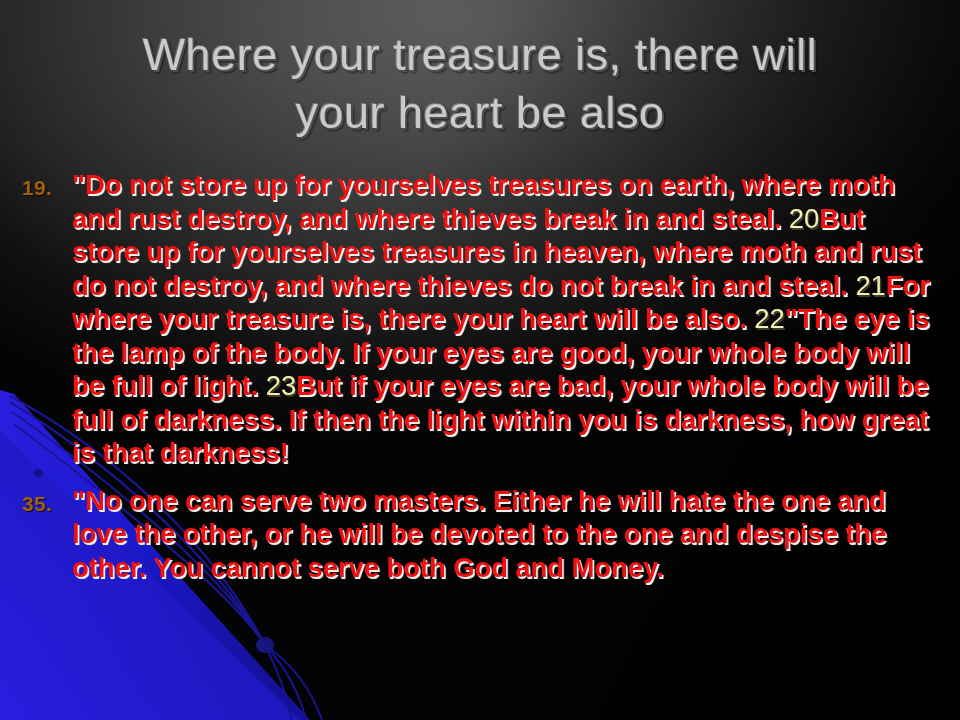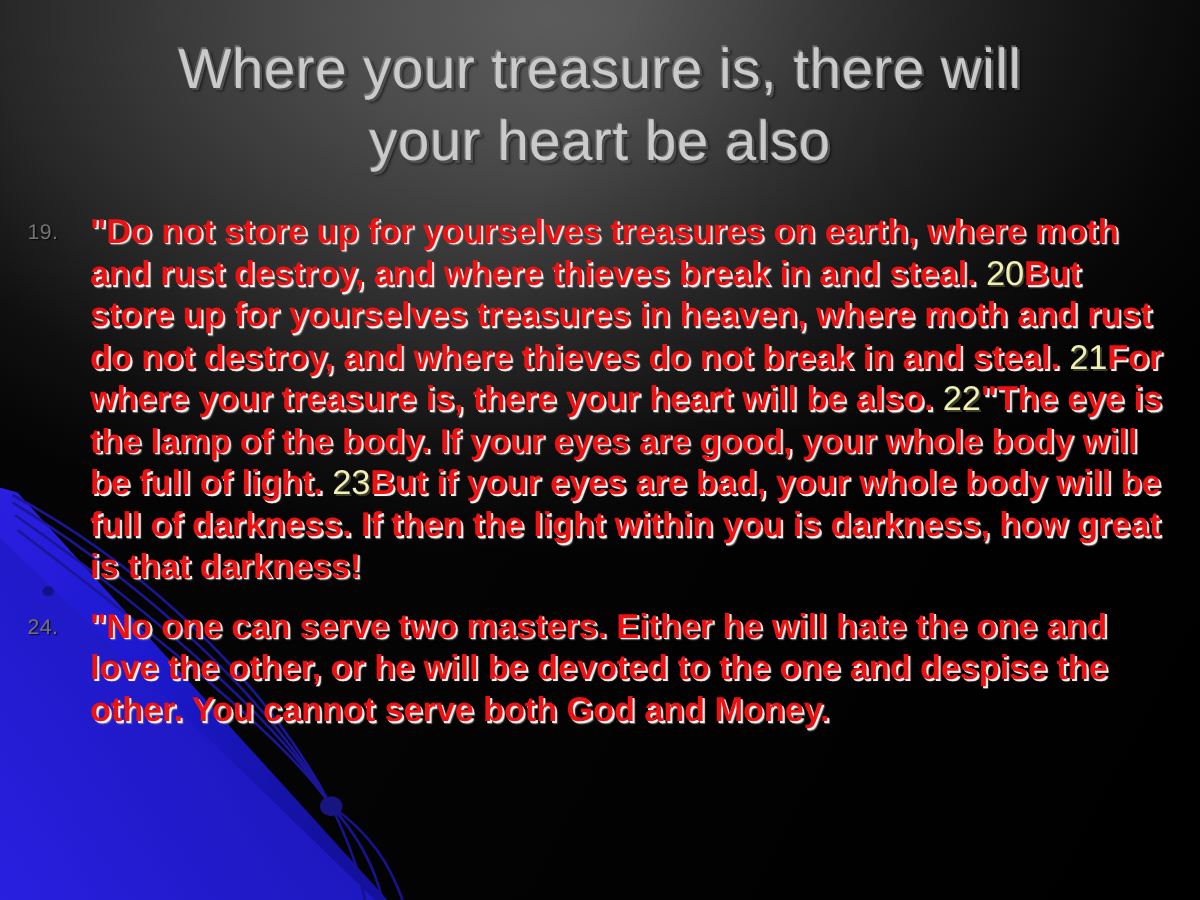--- a/index.html
+++ b/index.html
@@ -78,23 +78,23 @@
     padding-left: 72px;
     padding-right: 26px;
     margin-bottom: 14px;
   }
   .item-number {
     position: absolute;
     left: 22px;
     top: 8px;
     width: 46px;
     text-align: left;
-    font-size: 17px;
-    font-weight: normal;
-    color: #737373;
+    font-size: 21px;
+    font-weight: bold;
+    color: #a16207;
     text-shadow: 1px 1px 1px rgba(0,0,0,0.8);
     letter-spacing: 0.3px;
   }
   .verse-text {
     font-size: 27.5px;
     line-height: 33.5px;
     font-weight: bold;
     color: #ee1111;
     text-shadow:
       1.5px 1.5px 0px #f3f1ef,
@@ -164,21 +164,21 @@
   <div id="body-list">
 
     <div class="verse-item">
       <div class="item-number">19.</div>
       <div class="verse-text">
         <span> "Do not store up for yourselves treasures on earth, where moth and rust destroy, and where thieves break in and steal. </span><span class="vnum">20</span><span>But store up for yourselves treasures in heaven, where moth and rust do not destroy, and where thieves do not break in and steal. </span><span class="vnum">21</span><span>For where your treasure is, there your heart will be also.  </span><span class="vnum">22</span><span>"The eye is the lamp of the body. If your eyes are good, your whole body will be full of light. </span><span class="vnum">23</span><span>But if your eyes are bad, your whole body will be full of darkness. If then the light within you is darkness, how great is that darkness!</span>
       </div>
     </div>
 
     <div class="verse-item">
-      <div class="item-number">24.</div>
+      <div class="item-number">35.</div>
       <div class="verse-text">
         <span> "No one can serve two masters. Either he will hate the one and love the other, or he will be devoted to the one and despise the other. You cannot serve both God and Money.</span>
       </div>
     </div>
 
   </div>
 
   <div id="bullet-dot"></div>
 
 </div>

